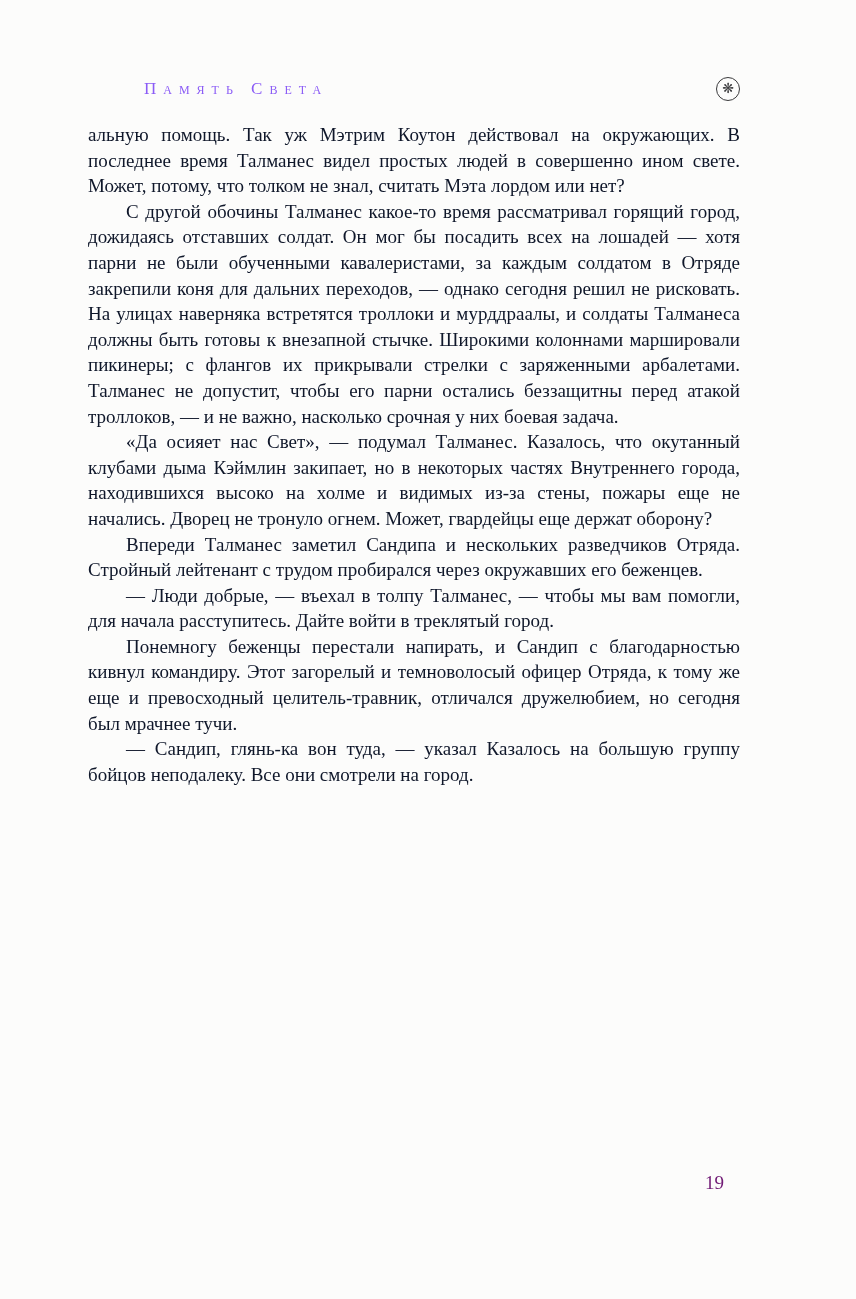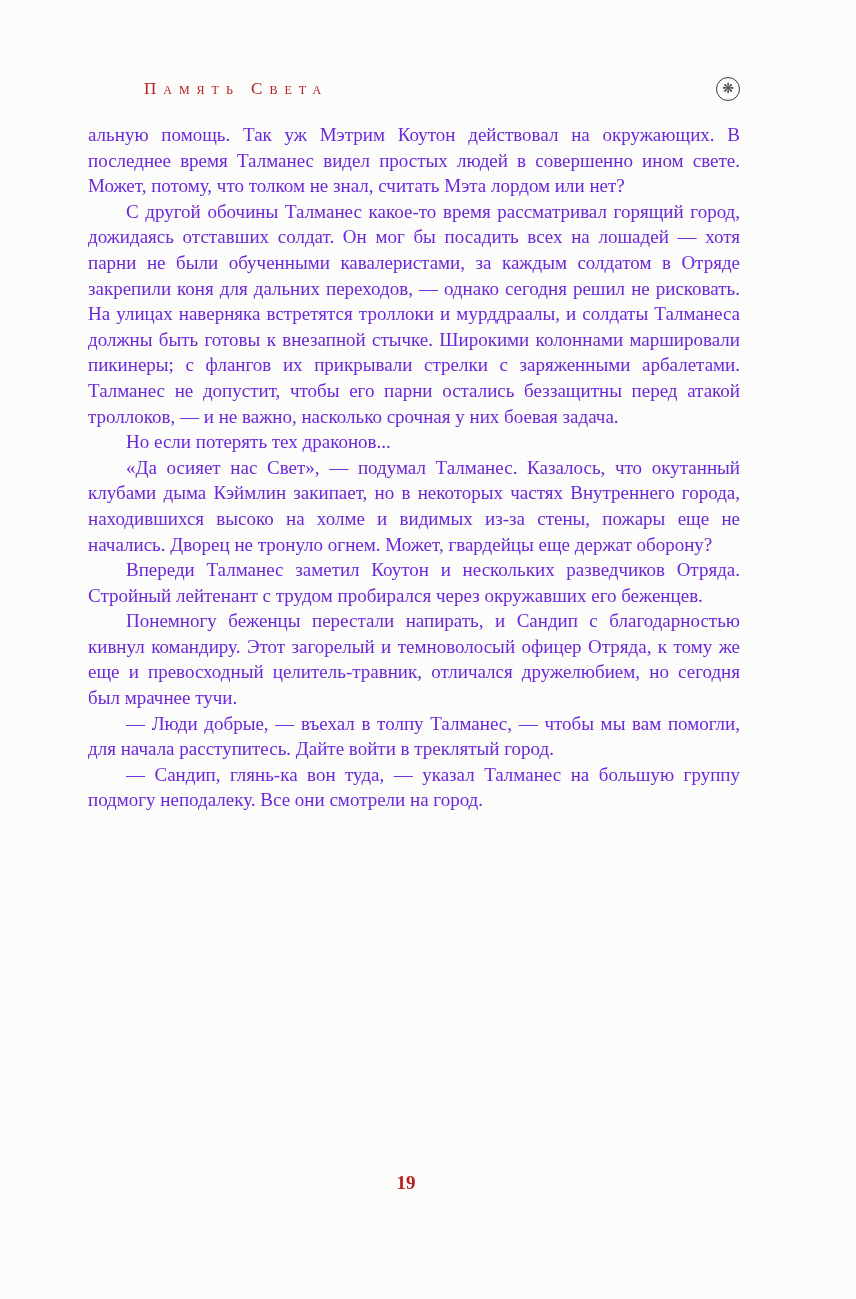--- a/index.html
+++ b/index.html
@@ -29,21 +29,21 @@
     display: flex;
     align-items: center;
     justify-content: space-between;
   }
   .header-title {
     margin-left: 56px;
     font-size: 17px;
     letter-spacing: 7px;
     font-variant: small-caps;
     font-weight: 500;
-    color: #b91c1c;
+    color: #8b5cf6;
     white-space: nowrap;
   }
   .ornament {
     width: 24px;
     height: 24px;
     border: 1px solid #3a3a3c;
     border-radius: 50%;
     display: flex;
     align-items: center;
     justify-content: center;
@@ -54,59 +54,58 @@
     flex: 0 0 auto;
   }
   .body-text {
     position: absolute;
     top: 122px;
     left: 88px;
     width: 652px;
     font-size: 19px;
     line-height: 25.6px;
     text-align: justify;
-    color: #6d28d9;
+    color: #0f172a;
   }
   .body-text p {
     margin: 0;
     padding: 0;
     text-indent: 38px;
   }
   .body-text p:first-child {
     text-indent: 0;
   }
   .page-number {
     position: absolute;
     top: 1172px;
     left: 88px;
     width: 652px;
-    text-align: center;
+    text-align: right;
     font-size: 19px;
-    font-weight: bold;
-    color: #b91c1c;
+    font-weight: normal;
+    color: #701a75;
     padding-right: 16px;
     box-sizing: border-box;
   }
 </style>
 </head>
 <body>
 
 <div class="page">
 
   <div class="running-header">
     <span class="header-title">Память Света</span>
     <span class="ornament">❋</span>
   </div>
 
   <div class="body-text">
       <p>альную помощь. Так уж Мэтрим Коутон действовал на окружающих. В последнее время Талманес видел простых людей в совершенно ином свете. Может, потому, что толком не знал, считать Мэта лордом или нет?</p>
       <p>С другой обочины Талманес какое-то время рассматривал горящий город, дожидаясь отставших солдат. Он мог бы посадить всех на лошадей — хотя парни не были обученными кавалеристами, за каждым солдатом в Отряде закрепили коня для дальних переходов, — однако сегодня решил не рисковать. На улицах наверняка встретятся троллоки и мурддраалы, и солдаты Талманеса должны быть готовы к внезапной стычке. Широкими колоннами маршировали пикинеры; с флангов их прикрывали стрелки с заряженными арбалетами. Талманес не допустит, чтобы его парни остались беззащитны перед атакой троллоков, — и не важно, насколько срочная у них боевая задача.</p>
-      <p>Но если потерять тех драконов...</p>
       <p>«Да осияет нас Свет», — подумал Талманес. Казалось, что окутанный клубами дыма Кэймлин закипает, но в некоторых частях Внутреннего города, находившихся высоко на холме и видимых из-за стены, пожары еще не начались. Дворец не тронуло огнем. Может, гвардейцы еще держат оборону?</p>
-      <p>Впереди Талманес заметил Коутон и нескольких разведчиков Отряда. Стройный лейтенант с трудом пробирался через окружавших его беженцев.</p>
+      <p>Впереди Талманес заметил Сандипа и нескольких разведчиков Отряда. Стройный лейтенант с трудом пробирался через окружавших его беженцев.</p>
+      <p>— Люди добрые, — въехал в толпу Талманес, — чтобы мы вам помогли, для начала расступитесь. Дайте войти в треклятый город.</p>
       <p>Понемногу беженцы перестали напирать, и Сандип с благодарностью кивнул командиру. Этот загорелый и темноволосый офицер Отряда, к тому же еще и превосходный целитель-травник, отличался дружелюбием, но сегодня был мрачнее тучи.</p>
-      <p>— Люди добрые, — въехал в толпу Талманес, — чтобы мы вам помогли, для начала расступитесь. Дайте войти в треклятый город.</p>
-      <p>— Сандип, глянь-ка вон туда, — указал Талманес на большую группу подмогу неподалеку. Все они смотрели на город.</p>
+      <p>— Сандип, глянь-ка вон туда, — указал Казалось на большую группу бойцов неподалеку. Все они смотрели на город.</p>
     </div>
 
   <div class="page-number">19</div>
 
 </div>
 
 </body></html>

